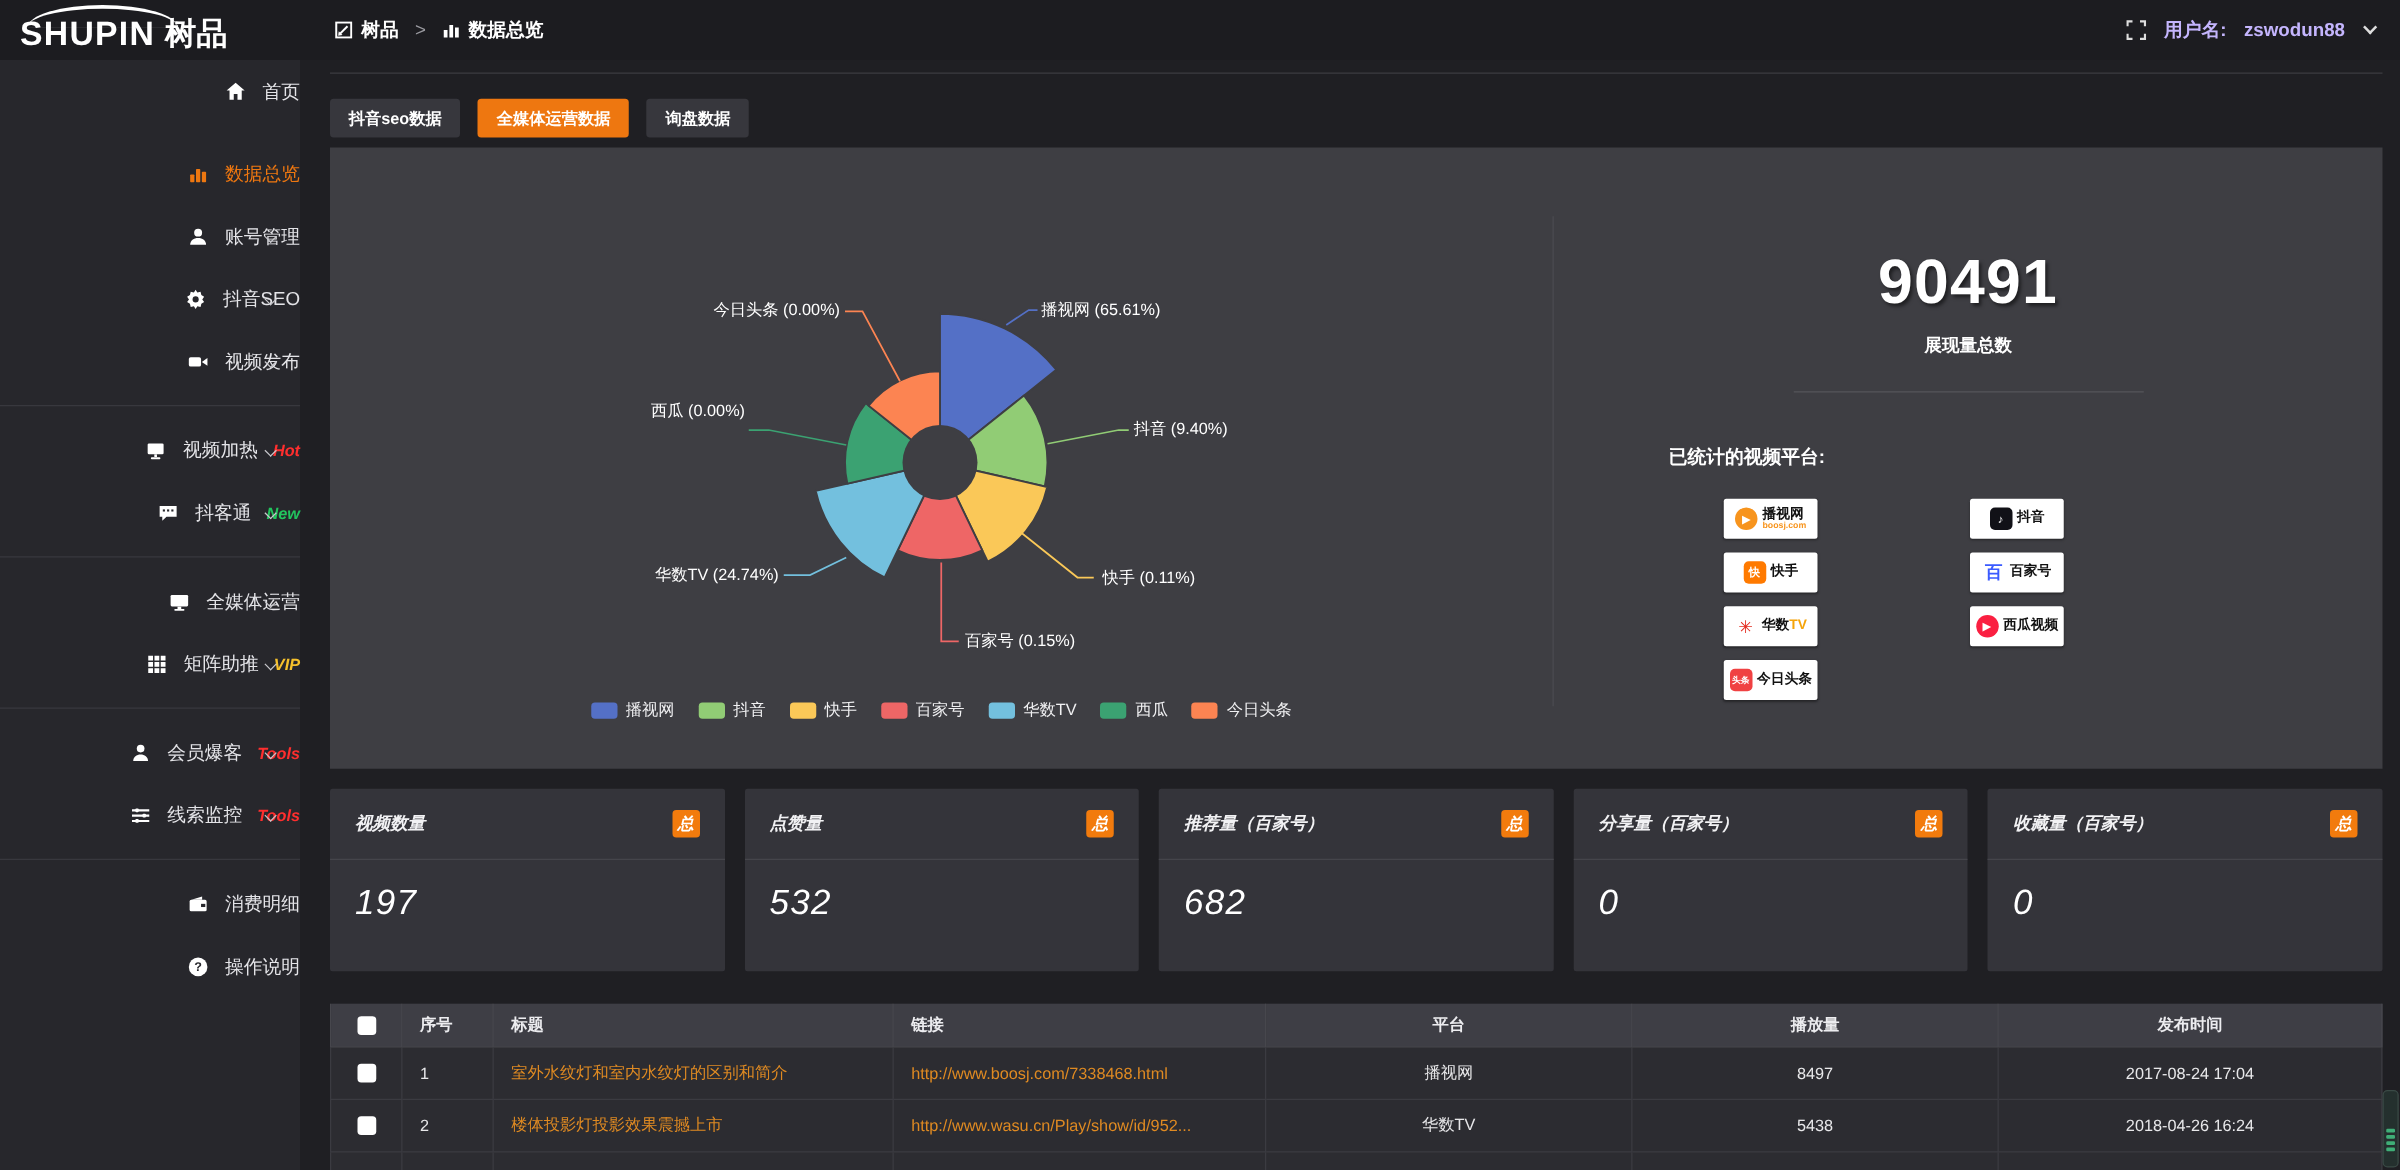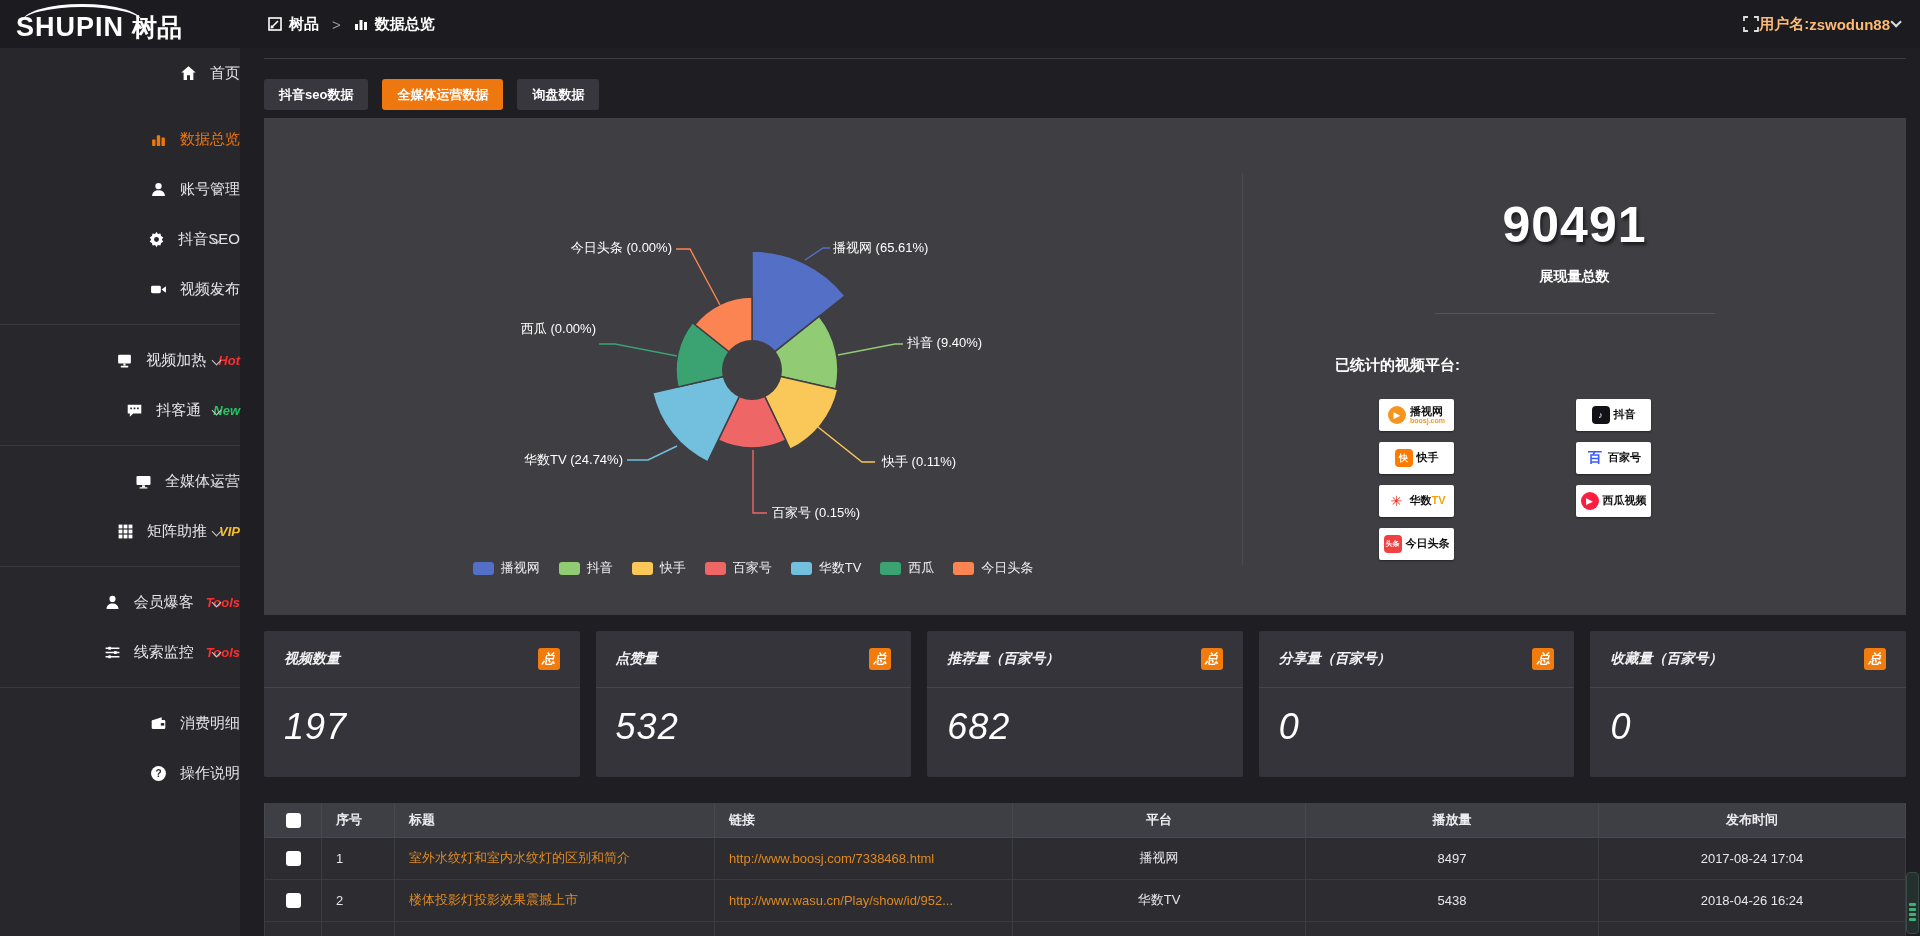--- a/index.html
+++ b/index.html
@@ -11,21 +11,21 @@
   .topbar { position:relative; height:48px; background:#1c1c20; display:flex; align-items:center; }
   .logo { width:240px; padding-left:16px; display:flex; align-items:flex-end; position:relative; height:100%; }
   .logo-arc { position:absolute; left:22px; top:4px; width:120px; height:18px;
     border-top:3px solid #fff; border-radius:50% 50% 0 0 / 100% 100% 0 0; }
   .logo-en { font-size:27px; font-weight:800; letter-spacing:1px; color:#fff; line-height:1; padding-bottom:7px; }
   .logo-cn { font-size:25px; font-weight:800; color:#fff; line-height:1; padding-bottom:8px; margin-left:8px; }
   .breadcrumb { display:flex; align-items:center; gap:7px; margin-left:28px; font-size:15px; font-weight:700; color:#fff; }
   .bc-sep { color:#9a9aa0; font-weight:400; margin:0 6px; }
   .bc-ic { width:14px; height:14px; display:inline-block; color:#fff; }
   .bc-ic svg { width:100%; height:100%; display:block; }
-  .topbar-right { margin-left:auto; display:flex; align-items:center; padding-right:22px; font-size:15px; font-weight:700; color:#fdba74; }
+  .topbar-right { margin-left:auto; display:flex; align-items:center; gap:14px; padding-right:22px; font-size:15px; font-weight:700; color:#c4b5fd; }
   .fs-icon { width:16px; height:16px; display:inline-block; cursor:pointer; }
   .fs-icon svg { width:100%; height:100%; display:block; }
   .user-caret { width:8px; height:8px; border-right:2px solid #ddd; border-bottom:2px solid #ddd;
     transform:rotate(45deg) translateY(-3px); display:inline-block; }
 
   
   .layout { display:flex; height:888px; }
   .sidebar { width:240px; background:#27272c; padding-top:0; flex:none; }
   .side-item { position:relative; display:flex; align-items:center; height:50px; padding-left:24px;
     font-size:15px; color:#e4e4e8; cursor:pointer;justify-content:flex-end; }
@@ -74,21 +74,21 @@
   .pbadge .psub { font-size:7px; font-weight:700; color:#f7941d; }
 
   
   .stat-cards { display:flex; gap:16px; margin-top:16px; }
   .card { flex:1; height:146px; background:#34343a; border-radius:2px;font-style:italic; }
   .card-head { height:57px; display:flex; align-items:center; justify-content:space-between;
     padding:0 20px; border-bottom:1px solid #45454b; }
   .card-label { font-size:14px; font-weight:700; color:#f2f2f4; }
   .card-badge { width:22px; height:22px; background:#f27b0d; color:#fff; border-radius:3px;
     font-size:13px; font-weight:700; display:flex; align-items:center; justify-content:center; }
-  .card-value { padding:18px 0 0 20px; font-size:36px; color:#fff; letter-spacing:1px; }
+  .card-value { padding:18px 0 0 20px; font-size:28px; color:#fff; letter-spacing:1px; }
 
   
   .table-wrap { margin-top:26px; }
   table { width:100%; border-collapse:collapse; table-layout:fixed; background:#2c2c31; }
   thead th { background:#3e3e45; height:34px; font-size:13px; font-weight:700; color:#ececef;
     border:1px solid #47474d; border-top:none; }
   td { height:42px; font-size:13px; color:#e8e8ea; border:1px solid #3b3b41;
     padding:0 10px; overflow:hidden; white-space:nowrap; text-overflow:ellipsis; }
   th.al, td.al { text-align:left; padding-left:14px; }
   th.ac, td.ac { text-align:center; }

